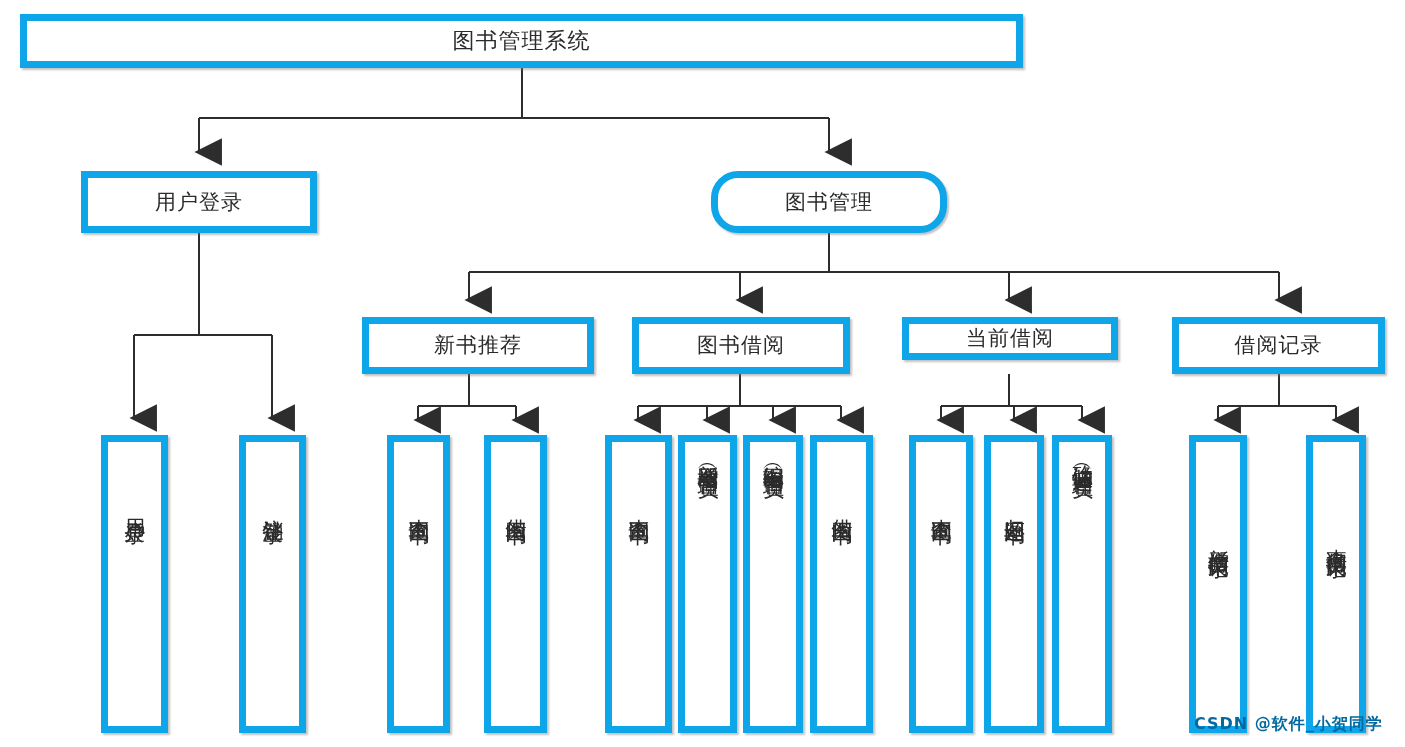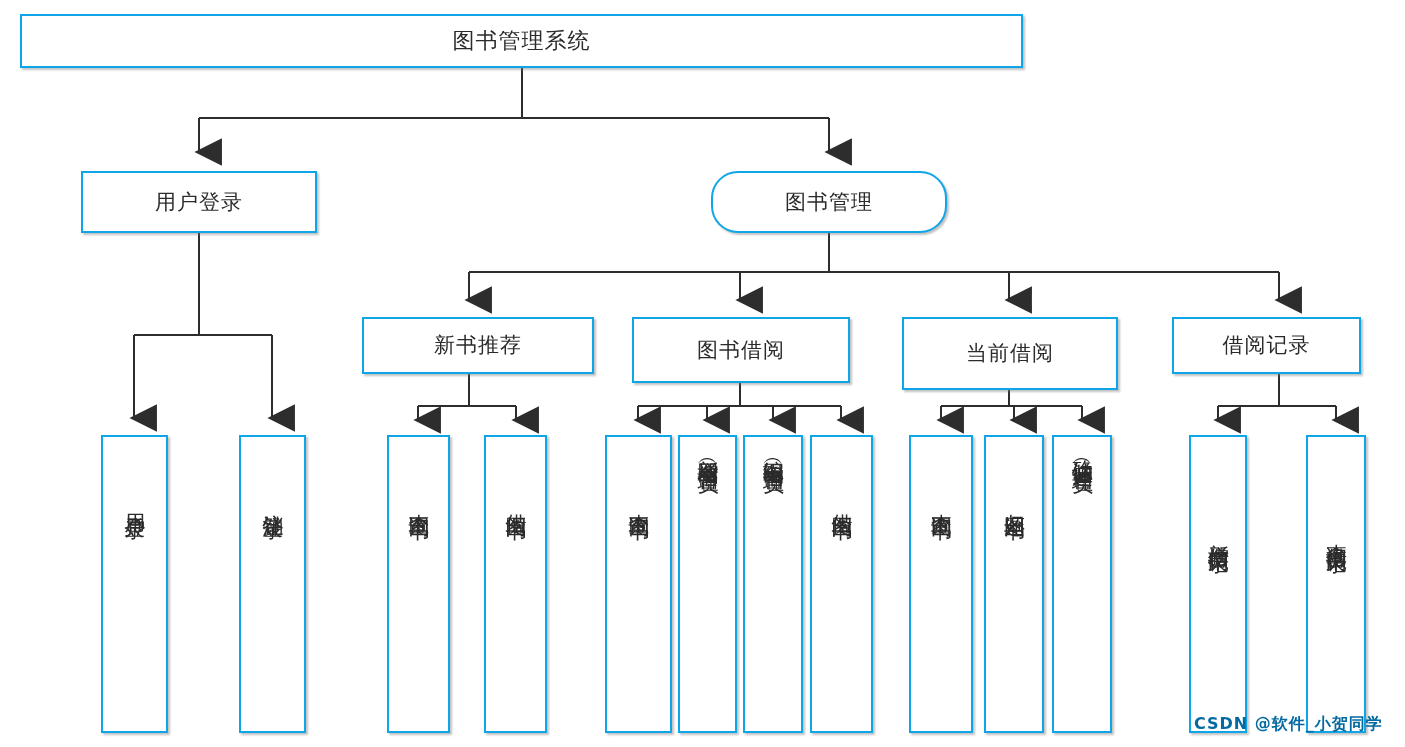--- a/index.html
+++ b/index.html
@@ -23,21 +23,21 @@
     left: 0;
     top: 0;
     width: 1405px;
     height: 747px;
     pointer-events: none;
   }
   .node {
     position: absolute;
     box-sizing: border-box;
     background: #ffffff;
-    border: 2px solid #0ea5e9;
+    border: 7px solid #0ea5e9;
     box-shadow: 2px 2px 2px rgba(120,120,120,0.45);
     display: flex;
     align-items: center;
     justify-content: center;
     color: #2b2b2b;
   }
   .node .label {
     font-size: 21px;
     line-height: 1.18;
     letter-spacing: 1px;
@@ -133,27 +133,27 @@
   <div class="node" style="left:81px; top:171px; width:236px; height:62px;">
     <span class="label">用户登录</span>
   </div>
   <div class="node" style="left:711px; top:171px; width:236px; height:62px;border-radius:27px;">
     <span class="label">图书管理</span>
   </div>
 
   <div class="node" style="left:362px; top:317px; width:232px; height:57px;">
     <span class="label">新书推荐</span>
   </div>
-  <div class="node" style="left:632px; top:317px; width:218px; height:66px;align-items:center;">
+  <div class="node" style="left:632px; top:317px; width:218px; height:57px;align-items:center;">
     <span class="label">图书借阅</span>
   </div>
-  <div class="node" style="left:902px; top:317px; width:216px; height:73px;">
+  <div class="node" style="left:902px; top:317px; width:216px; height:43px;">
     <span class="label">当前借阅</span>
   </div>
-  <div class="node" style="left:1172px; top:317px; width:189px; height:57px;">
+  <div class="node" style="left:1172px; top:317px; width:213px; height:57px;">
     <span class="label">借阅记录</span>
   </div>
 
   <div class="node leaf mid-text" style="left:101px; top:435px; width:67px; height:298px;">
     <span class="label">用户登录</span>
   </div>
   <div class="node leaf mid-text" style="left:239px; top:435px; width:67px; height:298px;">
     <span class="label">注销登录</span>
   </div>
 

